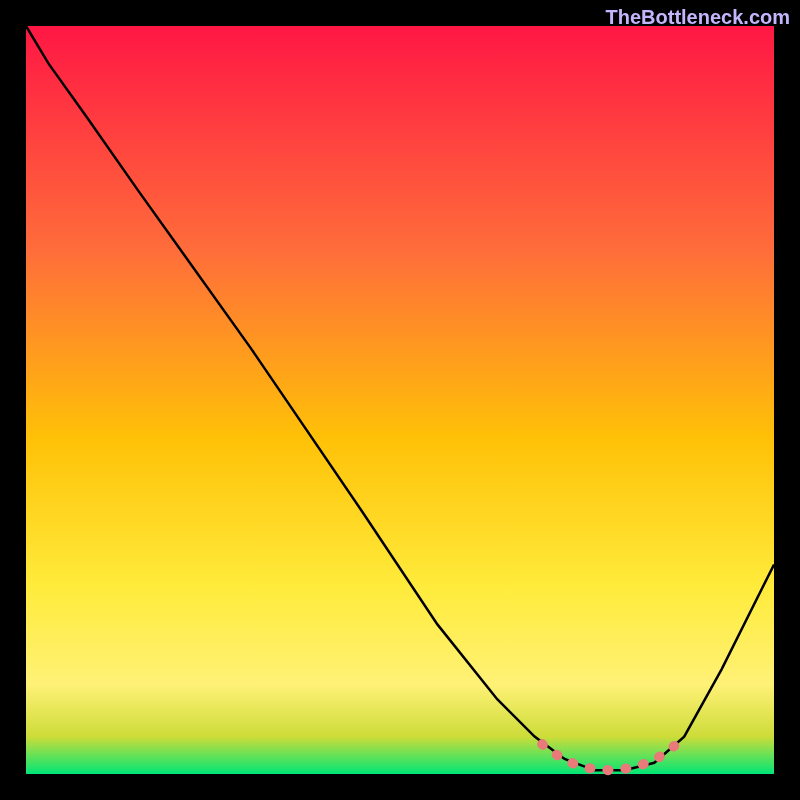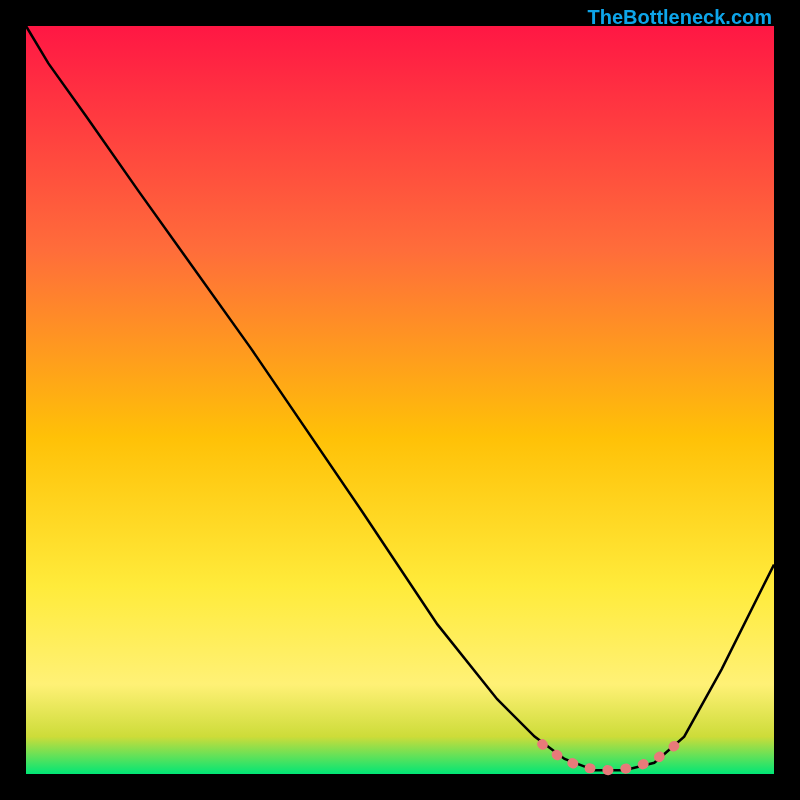--- a/index.html
+++ b/index.html
@@ -13,22 +13,22 @@
   }
   .container {
     position: relative;
     width: 800px;
     height: 800px;
     background: #000;
   }
   .watermark {
     position: absolute;
     top: 6px;
-    right: 28px;
-    color: #0ea5e9;
+    right: 10px;
+    color: #c4b5fd;
     font-size: 20px;
     font-weight: bold;
     z-index: 10;
   }
   svg {
     position: absolute;
     top: 0;
     left: 0;
   }
 </style>

